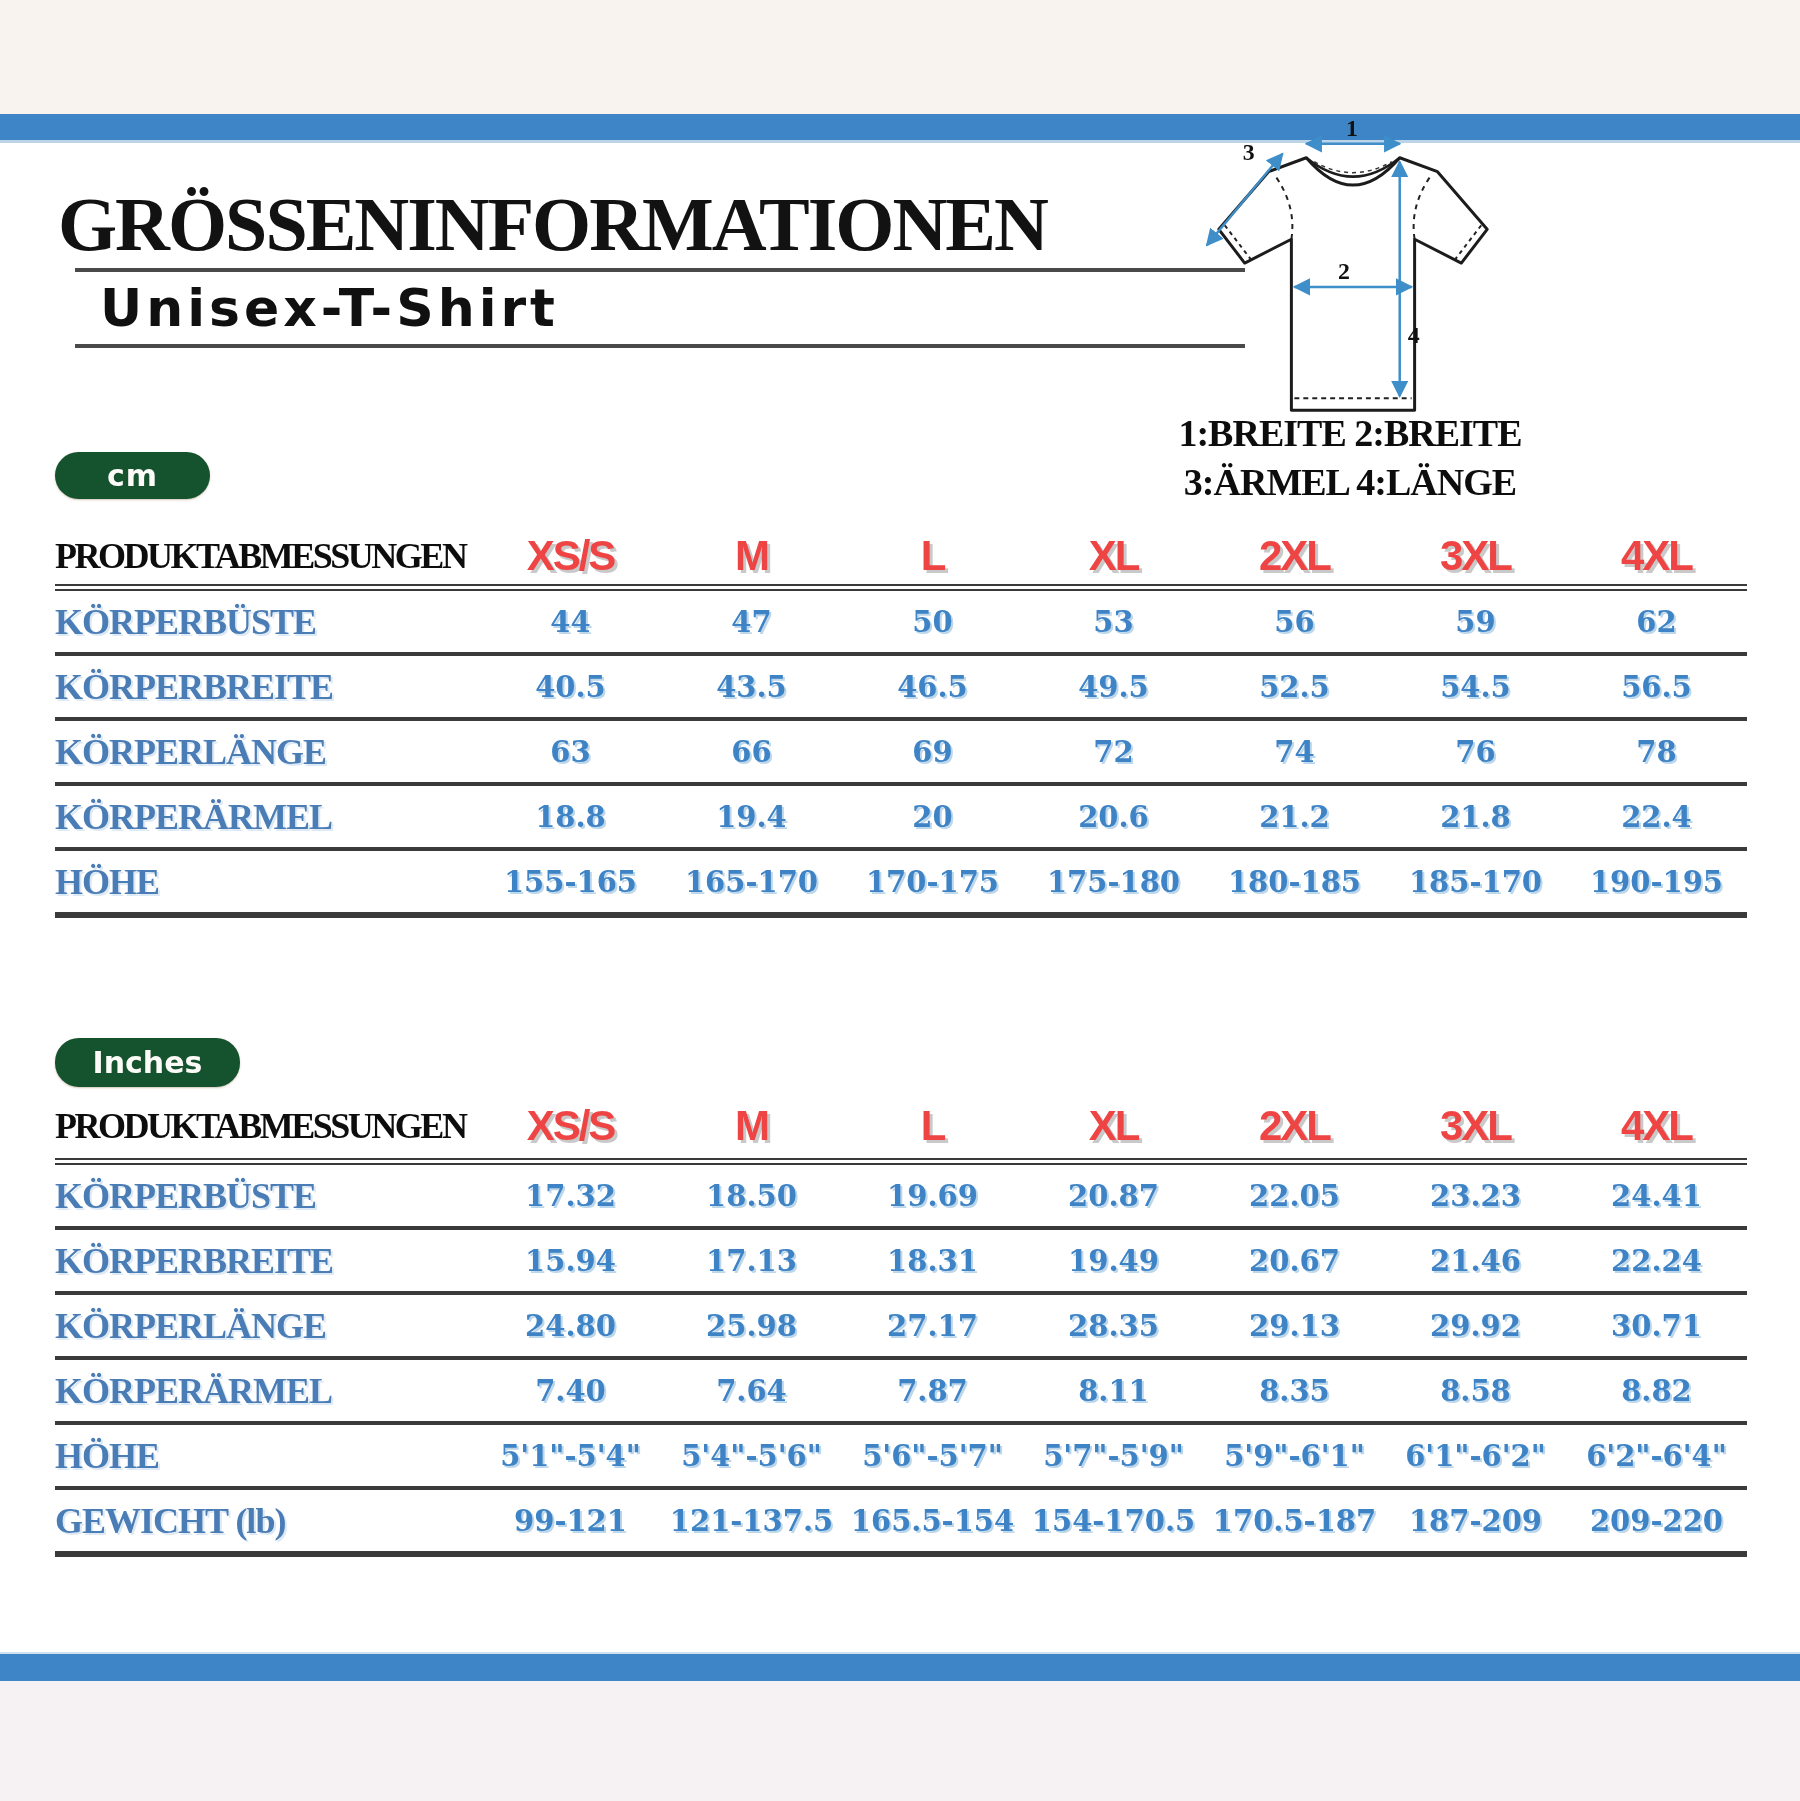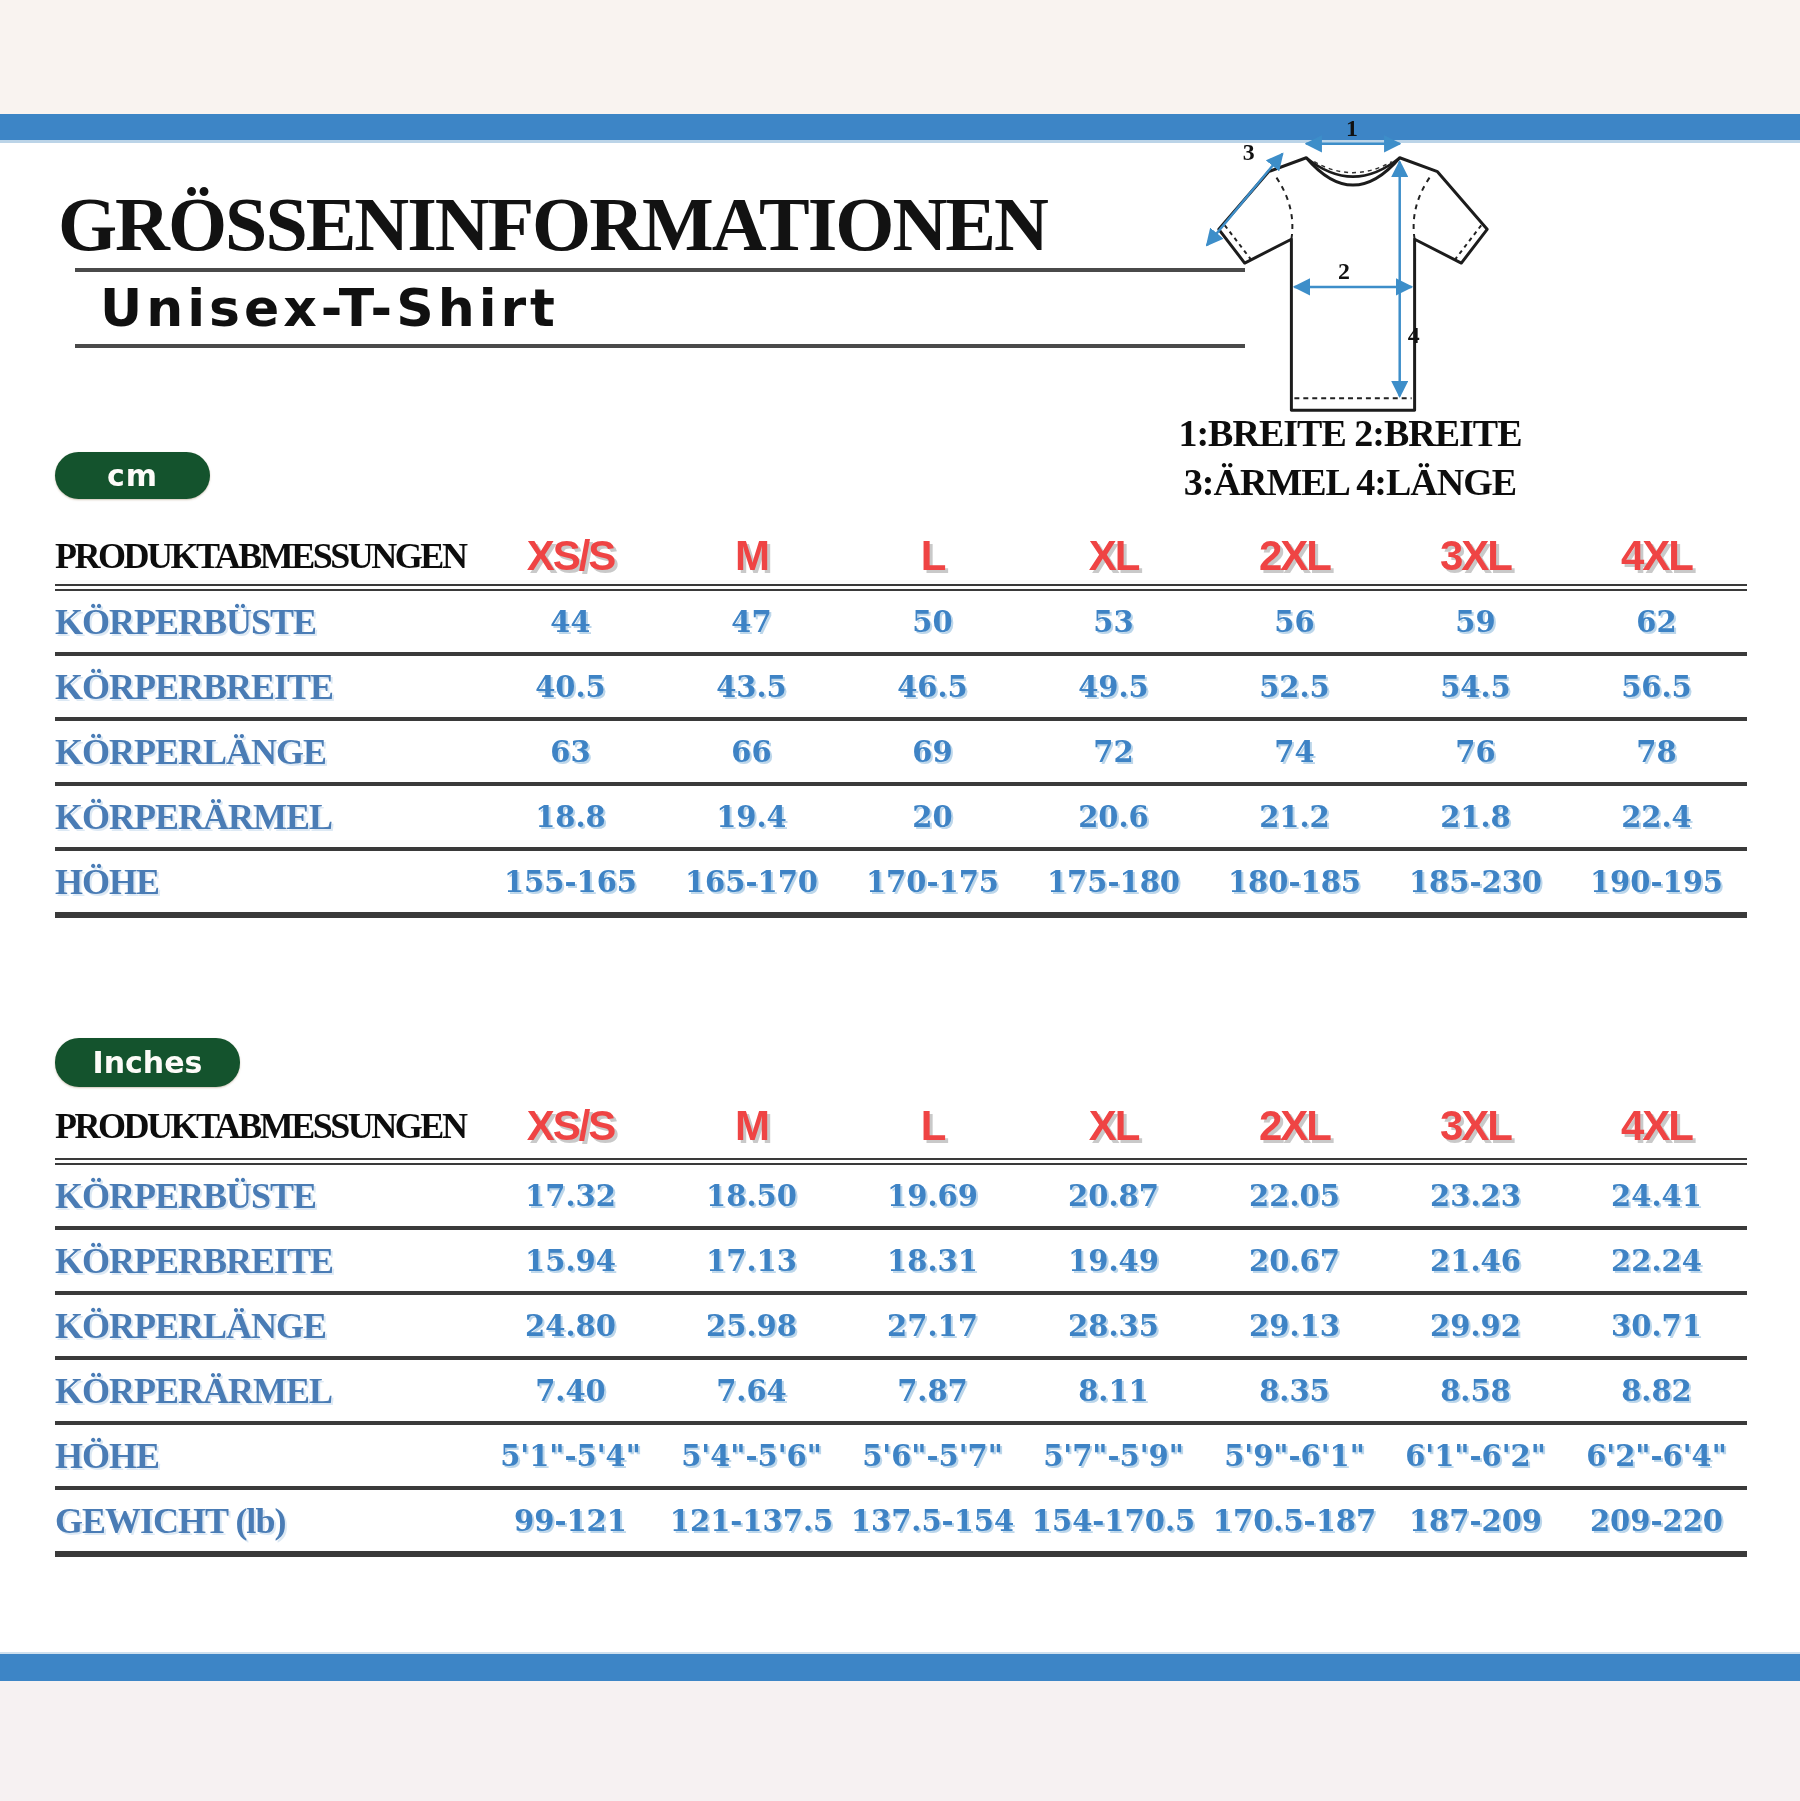--- a/index.html
+++ b/index.html
@@ -193,21 +193,21 @@
           <td class="cell-value">21.8</td>
           <td class="cell-value">22.4</td>
         </tr>
         <tr>
           <td class="row-label">HÖHE</td>
           <td class="cell-value">155-165</td>
           <td class="cell-value">165-170</td>
           <td class="cell-value">170-175</td>
           <td class="cell-value">175-180</td>
           <td class="cell-value">180-185</td>
-          <td class="cell-value">185-230</td>
+          <td class="cell-value">185-170</td>
           <td class="cell-value">190-195</td>
         </tr>
       </tbody>
   </table>
 </div>
 
 <div class="unit-badge" id="badge-inches">Inches</div>
 <div class="size-table-wrap" id="table-inches-wrap">
   <table class="size-table">
     <colgroup>
@@ -280,21 +280,21 @@
           <td class="cell-value">5'6"-5'7"</td>
           <td class="cell-value">5'7"-5'9"</td>
           <td class="cell-value">5'9"-6'1"</td>
           <td class="cell-value">6'1"-6'2"</td>
           <td class="cell-value">6'2"-6'4"</td>
         </tr>
         <tr>
           <td class="row-label">GEWICHT (lb)</td>
           <td class="cell-value">99-121</td>
           <td class="cell-value">121-137.5</td>
-          <td class="cell-value">137.5-154</td>
+          <td class="cell-value">165.5-154</td>
           <td class="cell-value">154-170.5</td>
           <td class="cell-value">170.5-187</td>
           <td class="cell-value">187-209</td>
           <td class="cell-value">209-220</td>
         </tr>
       </tbody>
   </table>
 </div>
 
 <div class="band-bottom-bar"></div>

